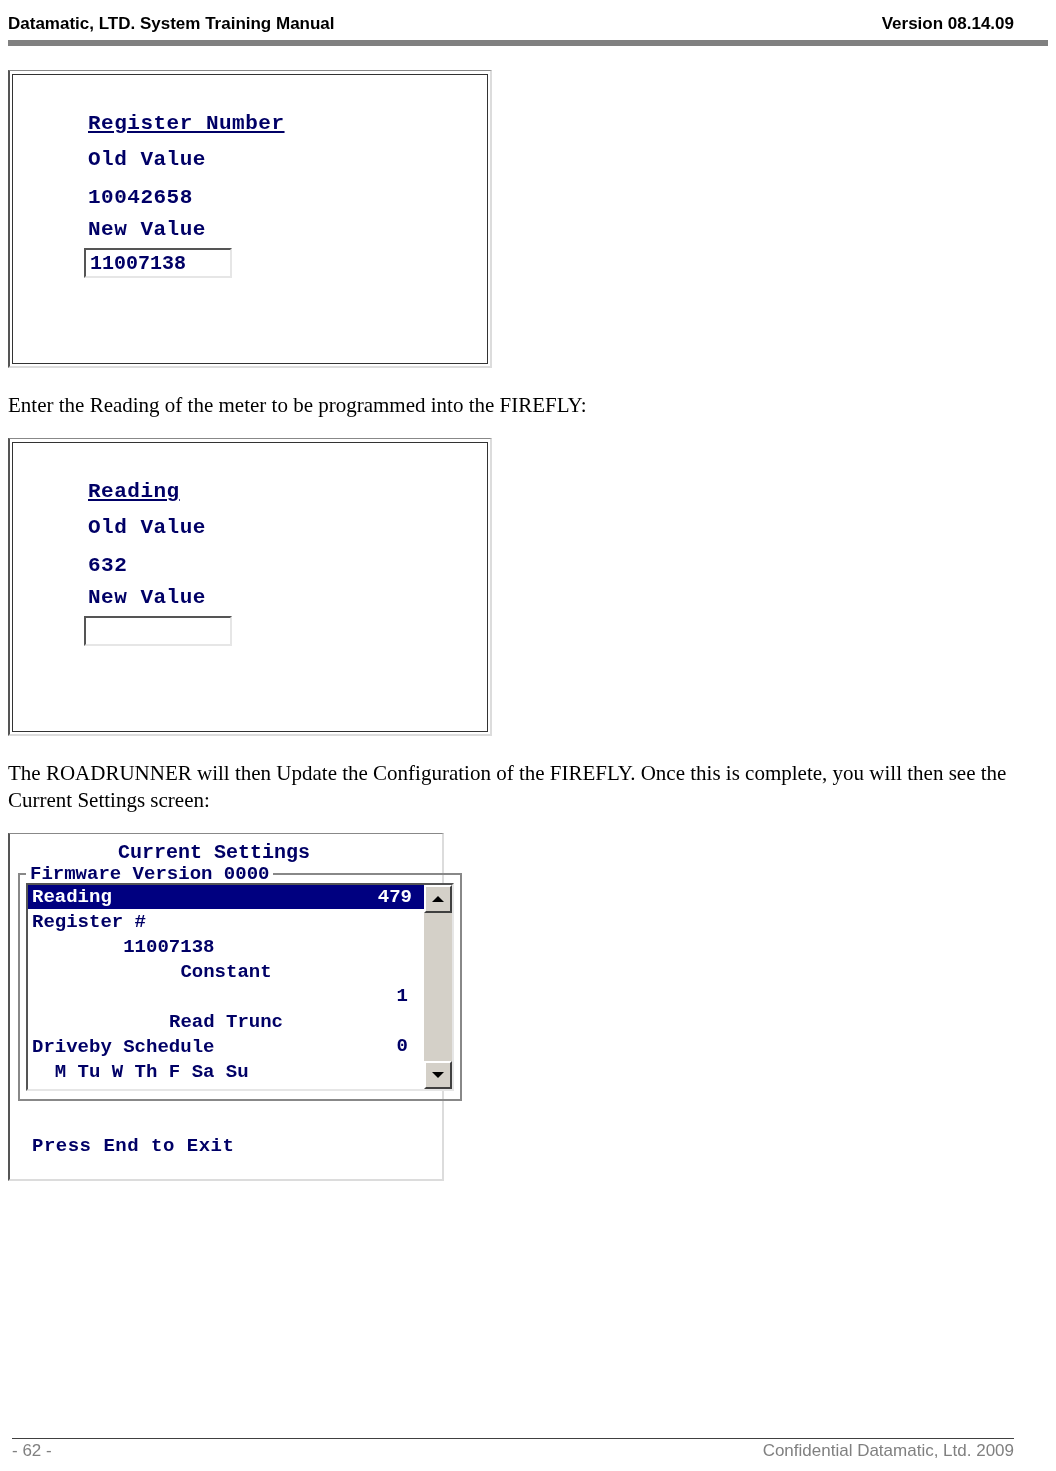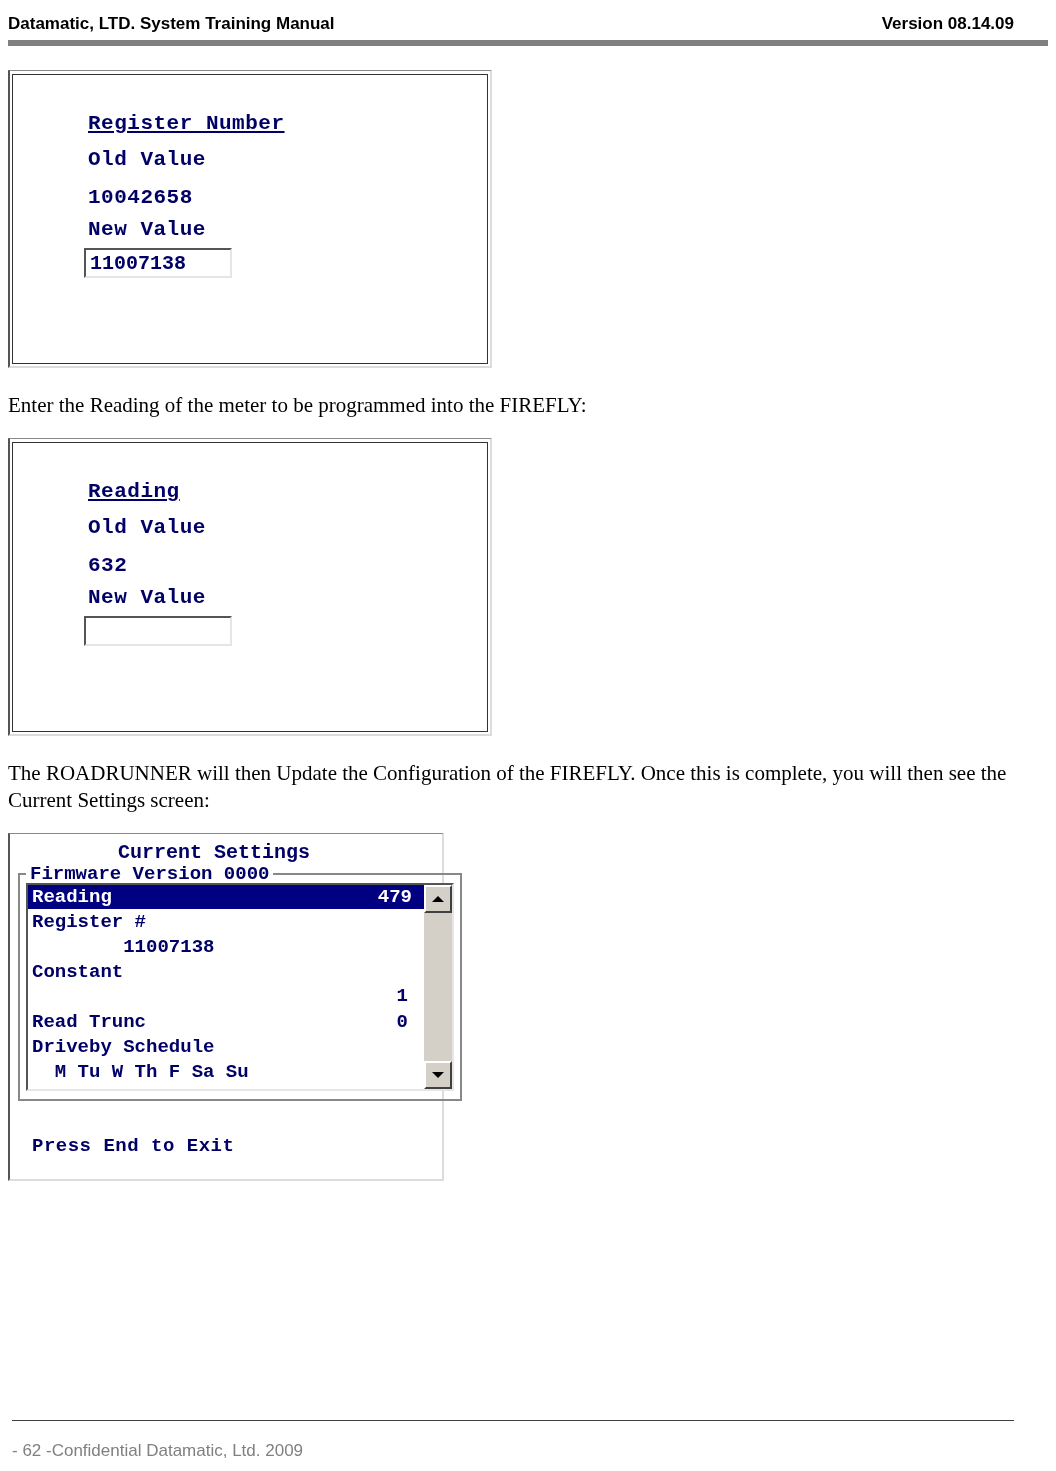--- a/index.html
+++ b/index.html
@@ -219,21 +219,22 @@
     padding-right: 12px;
   }
 
   .footer {
     position: absolute;
     bottom: 10px;
     left: 12px;
     right: 42px;
     border-top: 1px solid #404040;
     display: flex;
-    padding-top: 20px;
+    justify-content: space-between;
+    padding-top: 2px;
     font-family: Arial, Helvetica, sans-serif;
     font-size: 17px;
     color: #808080;
   }
 </style>
 </head>
 <body>
 
 <div class="page">
 
@@ -260,33 +261,33 @@
       <div class="panel-inner"></div>
       <div class="label" style="left:80px; top:42px; text-decoration: underline;">Reading</div>
       <div class="label" style="left:80px; top:78px;">Old Value</div>
       <div class="label" style="left:80px; top:116px;text-align:center;">632</div>
       <div class="label" style="left:80px; top:148px;">New Value</div>
       <input class="text-field" style="left: 76px; top: 178px; width: 148px;" value="">
     </div>
 
     <p class="body-text">The ROADRUNNER will then Update the Configuration of the FIREFLY. Once this is complete, you will then see the Current Settings screen:</p>
 
-    <div class="settings-panel" style="margin-top:6px;">
+    <div class="settings-panel" style="margin-top:6px;text-align:center;">
       <div class="settings-title" style="left:110px; top:8px;">Current Settings</div>
 
       <div class="fieldset-box" style="left:10px; top:40px; width:444px; height:228px;">
         <div class="fieldset-legend">Firmware Version 0000</div>
 
         <div class="list-outer" style="left:6px; top:8px; right:6px; bottom:8px;">
           <div class="list-inner" id="settings-rows">
               <div class="list-row selected" style="top: 0px;"><span class="row-key">Reading</span><span class="row-val">479</span></div>
               <div class="list-row" style="top: 25px;"><span class="row-key">Register #</span></div>
               <div class="list-row" style="top: 50px;"><span class="row-key">        11007138</span></div>
               <div class="list-row" style="top: 75px; flex-direction: column;"><span class="row-key">Constant</span><span class="row-val">1</span></div>
-              <div class="list-row" style="top: 125px;"><span class="row-key">Read Trunc</span><span class="row-val">0</span></div>
+              <div class="list-row" style="top: 125px; flex-direction: column;"><span class="row-key">Read Trunc</span><span class="row-val">0</span></div>
               <div class="list-row" style="top: 150px;"><span class="row-key">Driveby Schedule</span></div>
               <div class="list-row" style="top: 175px;"><span class="row-key">  M Tu W Th F Sa Su</span></div>
             </div>
           <div class="scrollbar-track">
             <div class="scroll-btn top">
               <div class="arrow-up"></div>
             </div>
             <div class="scroll-btn bottom">
               <div class="arrow-down"></div>
             </div>

